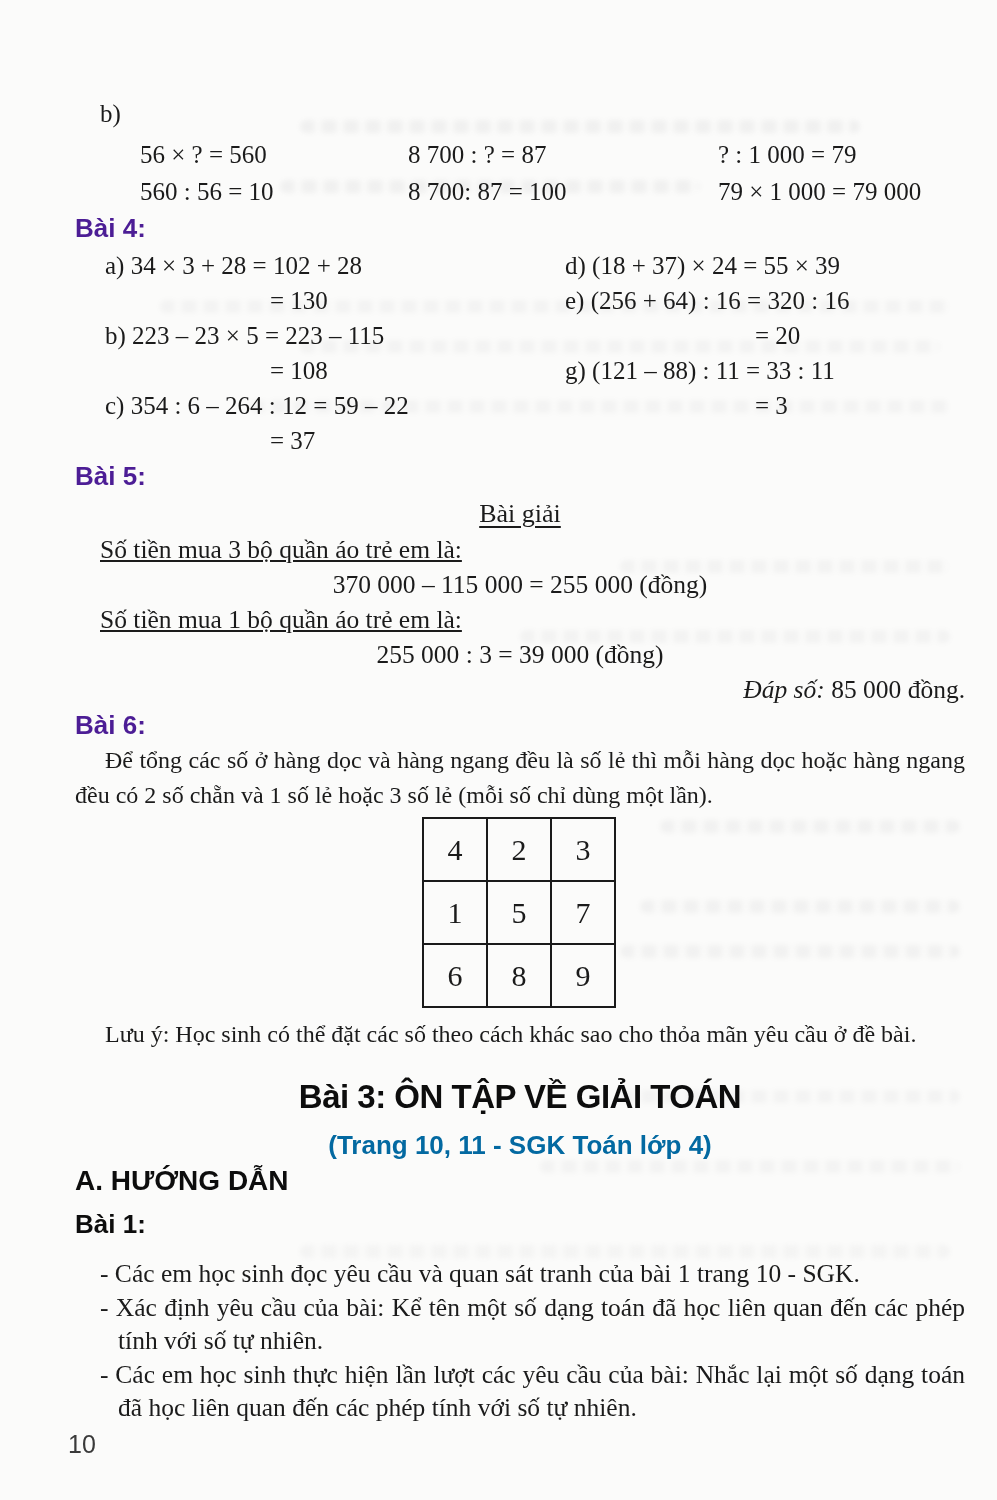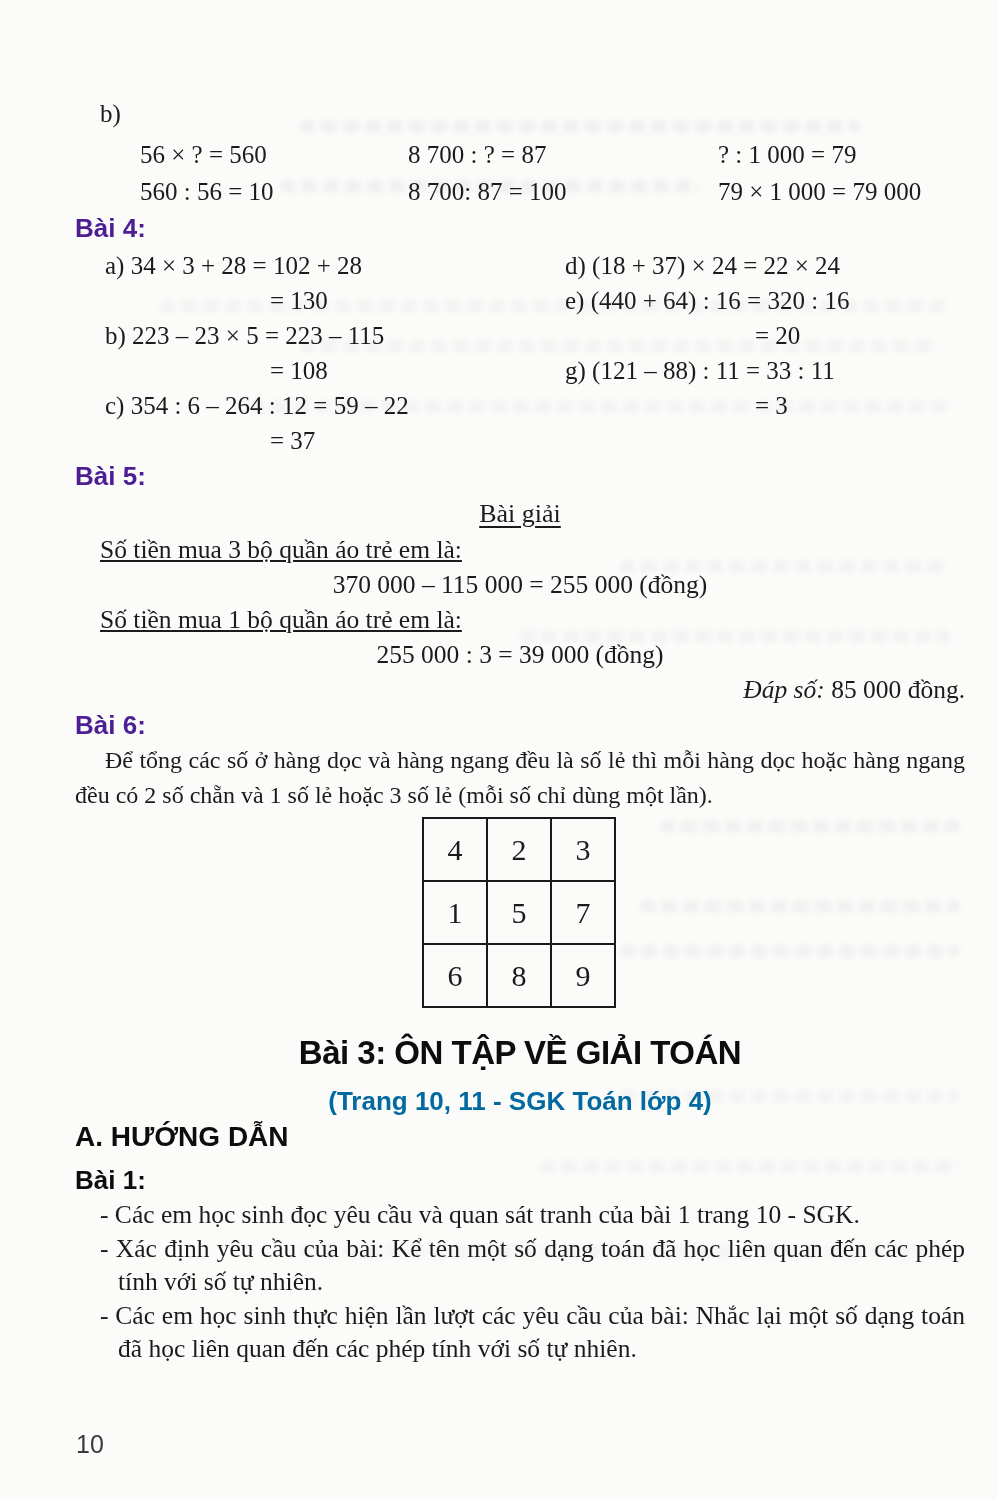--- a/index.html
+++ b/index.html
@@ -66,27 +66,27 @@
     text-align:center;margin-top:12px;color:#0369a1;
   }
   .section-a{
     font-family:"Liberation Sans","DejaVu Sans",sans-serif;
     font-weight:700;font-size:28px;line-height:34px;margin-top:2px;color:#0d0d0d;
   }
   .bai1{
     font-family:"Liberation Sans","DejaVu Sans",sans-serif;
     font-weight:700;font-size:26px;line-height:34px;margin-top:9px;color:#0d0d0d;
   }
-  .bullets{margin-top:1px;}
+  .bullets{margin-top:16px;}
   .bullet{
     font-size:25.5px;line-height:33.5px;text-align:justify;
     padding-left:43px;text-indent:-18px;
   }
   .page-number{
-    position:absolute;left:76px;top:1430px;
+    position:absolute;left:68px;top:1430px;
     font-family:"Liberation Sans","DejaVu Sans",sans-serif;
     font-size:25px;color:#3a3a3a;
   }
 </style>
 </head>
 <body>
 
 <div class="bleed">
   <div style="left:300px;top:120px;width:560px;"></div>
   <div style="left:280px;top:180px;width:420px;"></div>
@@ -126,24 +126,24 @@
         <div>b) 223 – 23 × 5 = 223 – 115</div>
         <div class="sub-l">= 108</div>
       </div>
       <div class="eq-item">
         <div>c) 354 : 6 – 264 : 12 = 59 – 22</div>
         <div class="sub-l">= 37</div>
       </div>
     </div>
     <div>
       <div class="eq-item">
-        <div>d) (18 + 37) × 24 = 22 × 24</div>
+        <div>d) (18 + 37) × 24 = 55 × 39</div>
       </div>
       <div class="eq-item">
-        <div>e) (440 + 64) : 16 = 320 : 16</div>
+        <div>e) (256 + 64) : 16 = 320 : 16</div>
         <div class="sub-r">= 20</div>
       </div>
       <div class="eq-item">
         <div>g) (121 – 88) : 11 = 33 : 11</div>
         <div class="sub-r">= 3</div>
       </div>
     </div>
   </div>
 
   <h2 class="bai">Bài 5:</h2>
@@ -164,20 +164,21 @@
     <div class="cell">4</div>
     <div class="cell">2</div>
     <div class="cell">3</div>
     <div class="cell">1</div>
     <div class="cell">5</div>
     <div class="cell">7</div>
     <div class="cell">6</div>
     <div class="cell">8</div>
     <div class="cell">9</div>
   </div>
+  <p class="para note">Lưu ý: Học sinh có thể đặt các số theo cách khác sao cho thỏa mãn yêu cầu ở đề bài.</p>
 
   <div class="lesson-title">Bài 3: ÔN TẬP VỀ GIẢI TOÁN</div>
   <div class="lesson-subtitle">(Trang 10, 11 - SGK Toán lớp 4)</div>
   <div class="section-a">A. HƯỚNG DẪN</div>
   <div class="bai1">Bài 1:</div>
 
   <div class="bullets">
     <div class="bullet">- Các em học sinh đọc yêu cầu và quan sát tranh của bài 1 trang 10 - SGK.</div>
     <div class="bullet">- Xác định yêu cầu của bài: Kể tên một số dạng toán đã học liên quan đến các phép tính với số tự nhiên.</div>
     <div class="bullet">- Các em học sinh thực hiện lần lượt các yêu cầu của bài: Nhắc lại một số dạng toán đã học liên quan đến các phép tính với số tự nhiên.</div>

